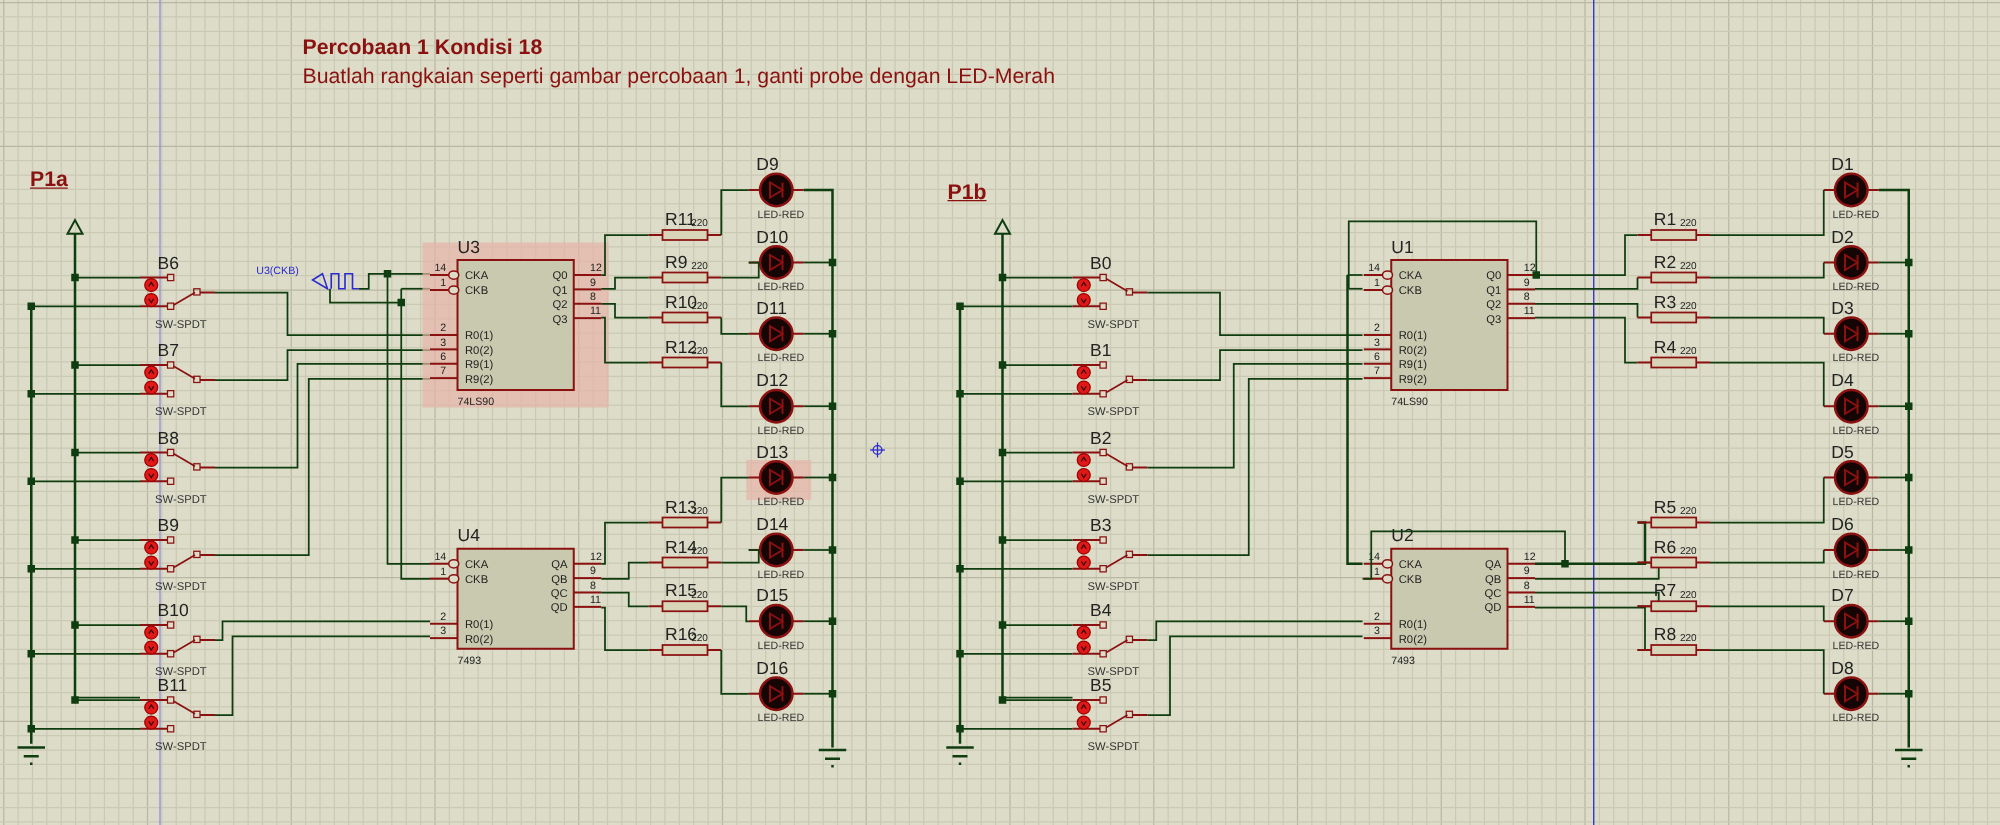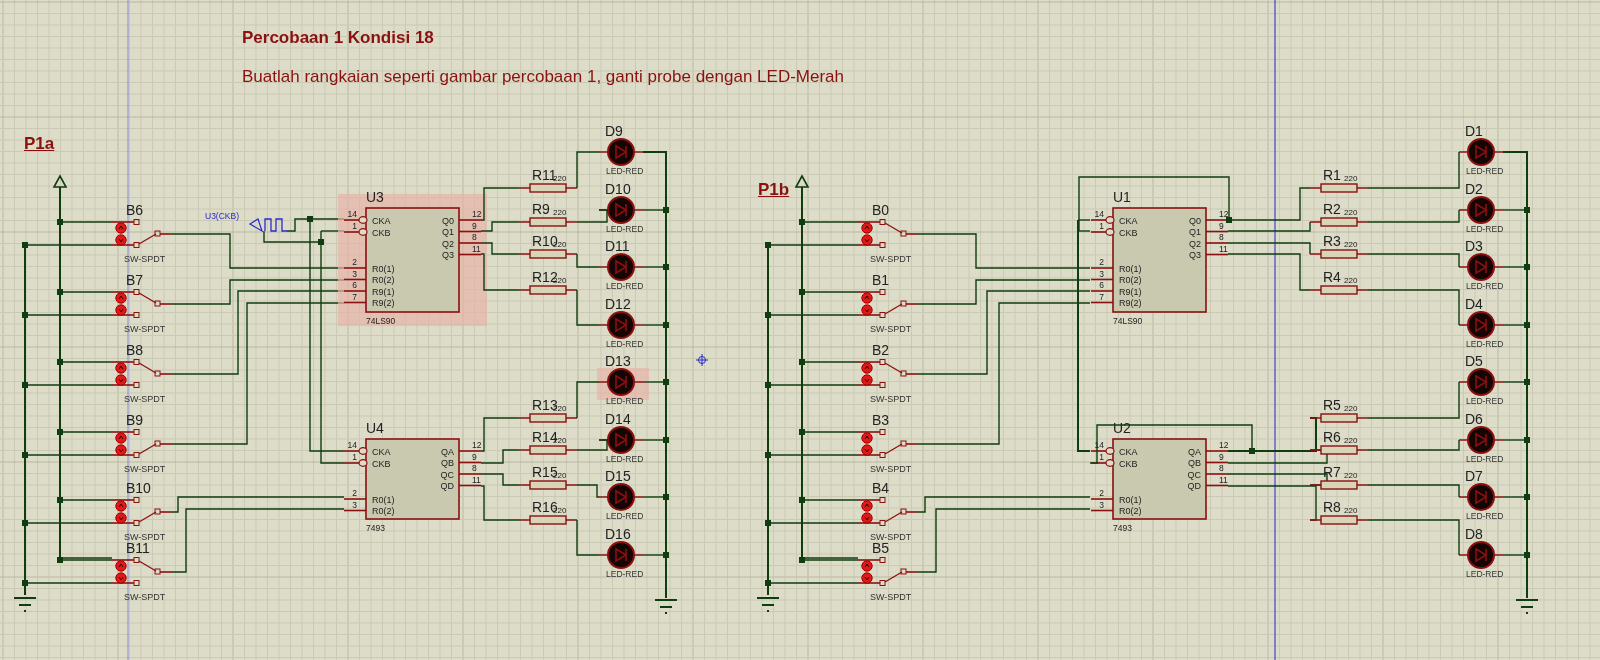--- a/index.html
+++ b/index.html
@@ -1,19 +1,19 @@
 <!DOCTYPE html>
 <html><head>
 <meta charset="utf-8">
 <style>
   html, body { margin:0; padding:0; }
   body { width:1600px; height:660px; overflow:hidden; background:#dcdcc8; font-family:"Liberation Sans", sans-serif; }
   #canvas { position:absolute; left:0; top:0; width:1600px; height:660px; }
   .title { position:absolute; left:242px; top:28px; font-size:17px; font-weight:bold; color:#8b1010; font-family:"Liberation Sans", sans-serif; }
-  .subtitle { position:absolute; left:242px; top:51px; font-size:17px; color:#8b1010; font-family:"Liberation Sans", sans-serif;margin-top:16px; }
+  .subtitle { position:absolute; left:242px; top:51px; font-size:17px; color:#8b1010; font-family:"Liberation Sans", sans-serif; }
   .section { position:absolute; font-size:17px; font-weight:bold; color:#8b1010; text-decoration:underline; font-family:"Liberation Sans", sans-serif; }
   svg text { font-family:"Liberation Sans", sans-serif; }
 </style>
 </head>
 <body style="background: rgb(220, 220, 200);">
 
 <svg id="canvas" width="1600" height="660" xmlns="http://www.w3.org/2000/svg">
   <g id="grid">
       <line x1="3" y1="0" x2="3" y2="660" stroke="#b8b8a2" stroke-width="1"></line>
       <line x1="14.5" y1="0" x2="14.5" y2="660" stroke="#c9c9b4" stroke-width="1"></line>
@@ -936,13 +936,13 @@
         <line x1="1516" y1="600" x2="1538" y2="600" stroke="#0f3d0f" stroke-width="2"></line>
         <line x1="1521" y1="607" x2="1533" y2="607" stroke="#0f3d0f" stroke-width="2"></line>
         <line x1="1526" y1="613" x2="1528" y2="613" stroke="#0f3d0f" stroke-width="2"></line>
       </g>
     </g>
 </svg>
 
 <div class="title">Percobaan 1 Kondisi 18</div>
 <div class="subtitle">Buatlah rangkaian seperti gambar percobaan 1, ganti probe dengan LED-Merah</div>
 <div class="section" style="left:24px;top:134px;text-decoration:underline;">P1a</div>
-<div class="section" style="left:758px;top:144px;margin-top:36px;">P1b</div>
+<div class="section" style="left:758px;top:144px;">P1b</div>
 
 </body></html>

